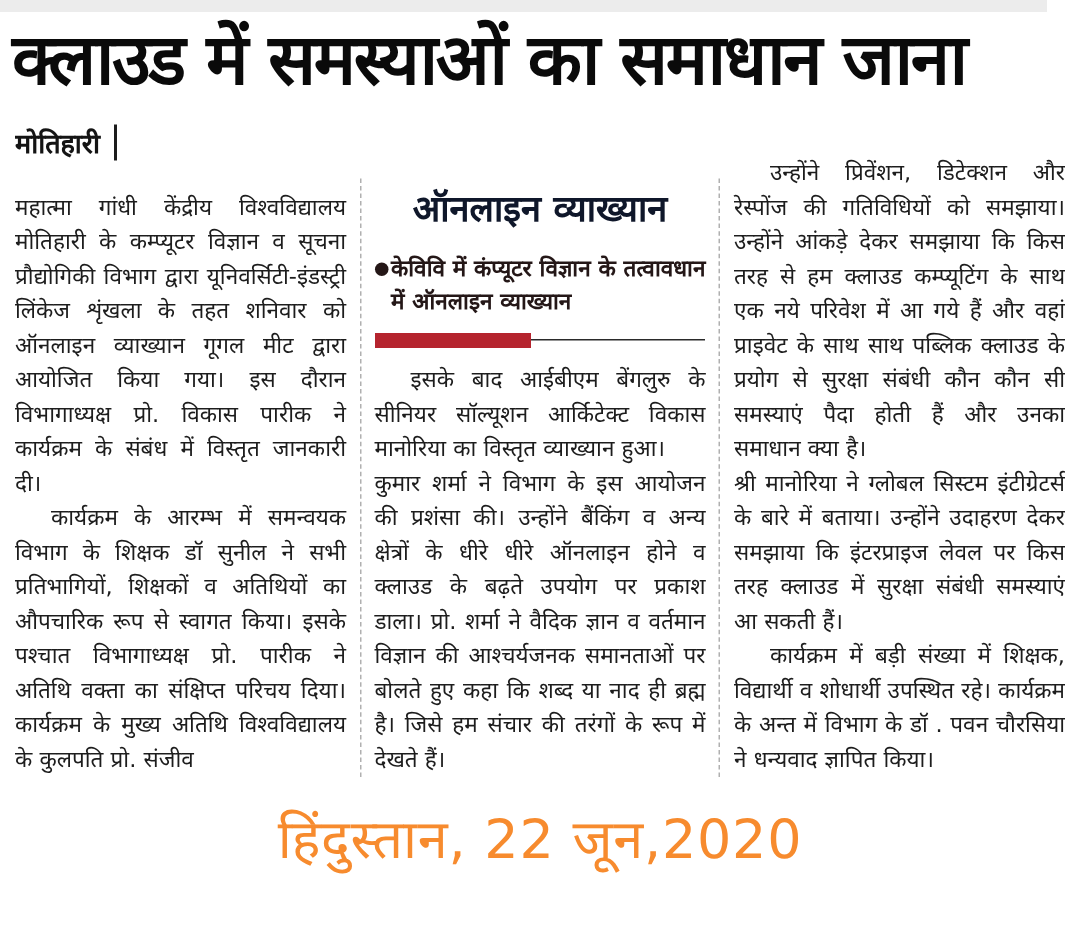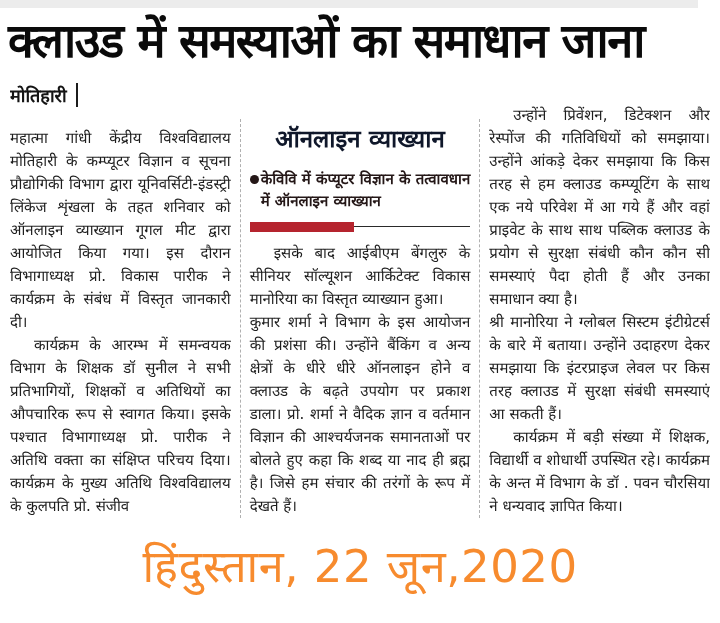--- a/index.html
+++ b/index.html
@@ -74,21 +74,21 @@
     width: 9px; height: 9px; border-radius: 50%;
     background: #241717; flex: none; margin-top: 7px;
   }
   .divider { display: flex; align-items: center; margin: 6px 0 10px 0; }
   .red-bar { width: 104px; height: 10px; background: #b5242e; flex: none; }
   .thin-line { flex: 1 1 auto; height: 1px; background: #2a2a2a; }
 
   .footer {
     margin-top: 16px;
     text-align: center;
-    font-size: 45px;
+    font-size: 36px;
     font-weight: 500;
     color: #f78b2e;
     letter-spacing: 0.5px;
     white-space: nowrap;
   }
 </style>
 </head>
 <body>
 
 <div class="page">

